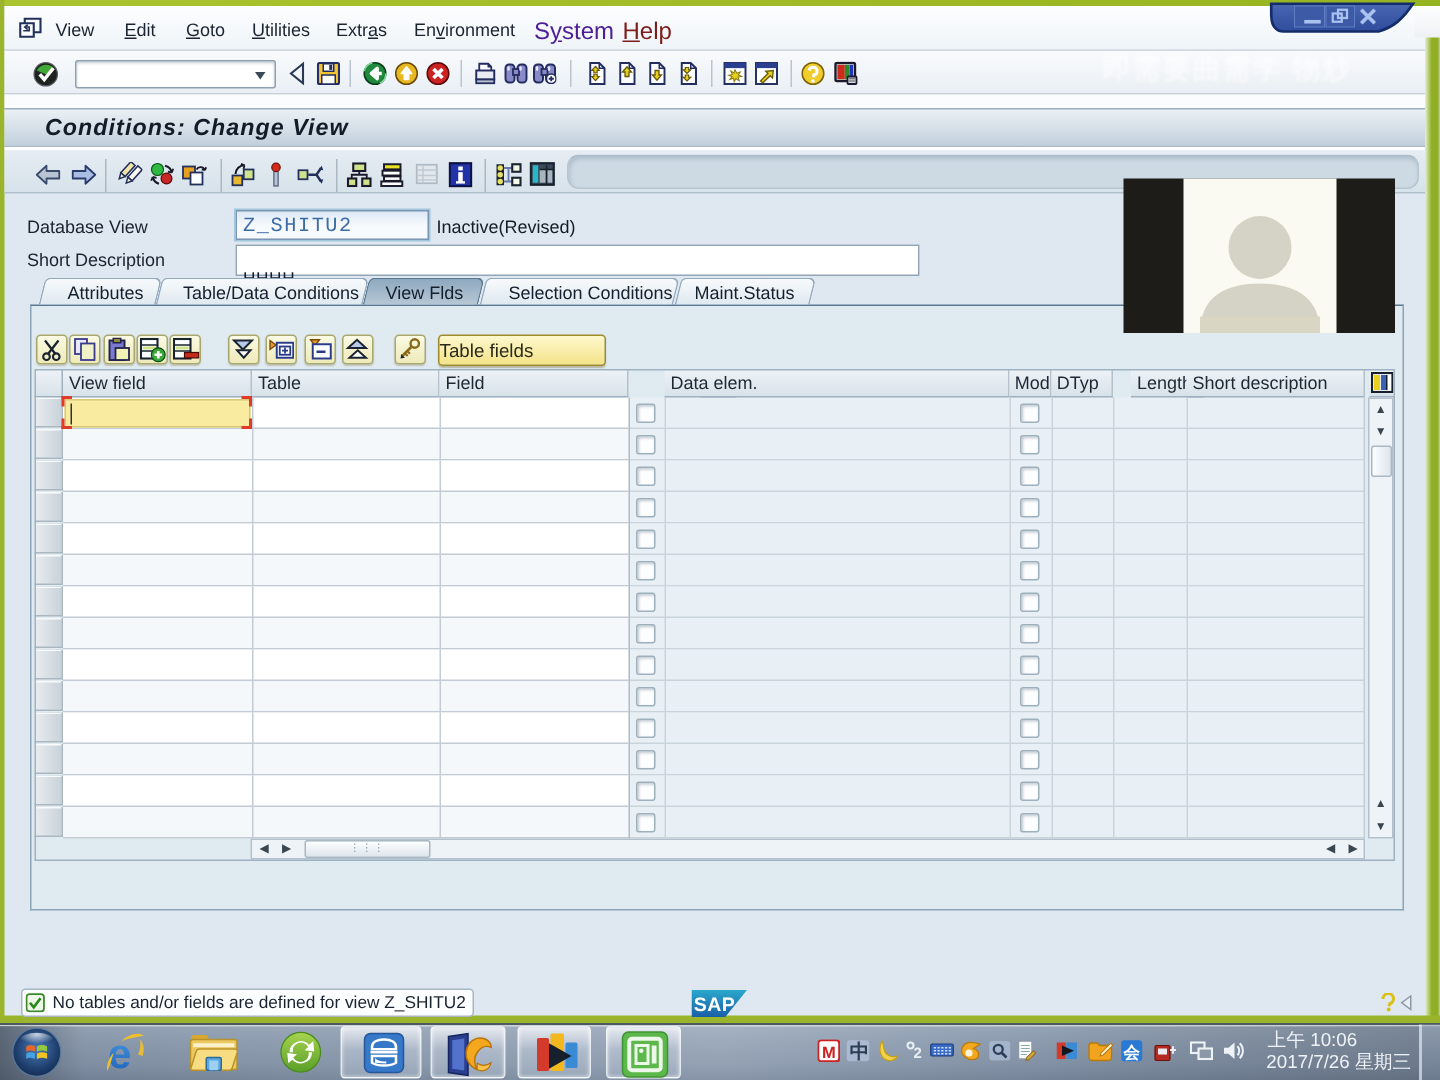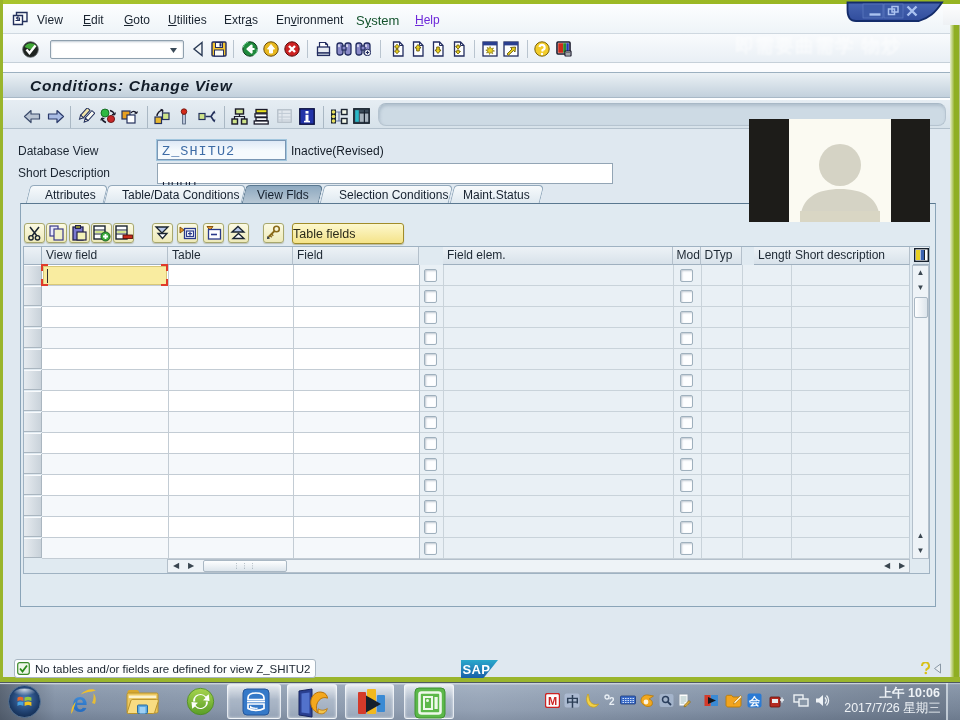--- a/index.html
+++ b/index.html
@@ -30,22 +30,22 @@
       <path d="M3.5 9.5 L7.5 9.5 L7.5 7 L5 7" fill="none" stroke="#23305c" stroke-width="1.1"></path>
       <path d="M6.5 5.5 L4.5 7 L6.5 8.8" fill="none" stroke="#23305c" stroke-width="1.1"></path>
     </svg>
   </div>
 <div style="position:absolute;left:37px;top:13px;font-size:12px;color:#1a2430;">View</div>
 <div style="position:absolute;left:83px;top:13px;font-size:12px;color:#1a2430;"><u>E</u>dit</div>
 <div style="position:absolute;left:124px;top:13px;font-size:12px;color:#1a2430;"><u>G</u>oto</div>
 <div style="position:absolute;left:168px;top:13px;font-size:12px;color:#1a2430;"><u>U</u>tilities</div>
 <div style="position:absolute;left:224px;top:13px;font-size:12px;color:#1a2430;">Extr<u>a</u>s</div>
 <div style="position:absolute;left:276px;top:13px;font-size:12px;color:#1a2430;">En<u>v</u>ironment</div>
-<div style="position:absolute;left:356px;top:13px;font-size:13px;color:#14532d;">S<u>y</u>stem</div>
-<div style="position:absolute;left:415px;top:13px;font-size:12px;color:#6d28d9;"><u>H</u>elp</div>
+<div style="position:absolute;left:356px;top:13px;font-size:16px;color:#4c1d95;">S<u>y</u>stem</div>
+<div style="position:absolute;left:415px;top:13px;font-size:16px;color:#7f1d1d;"><u>H</u>elp</div>
 <div style="position:absolute;left:3px;top:34px;width:947px;height:29px;background:linear-gradient(#f9fbfd,#e9eff5);border-bottom:1px solid #c6d0d9;"></div>
 <div style="position:absolute;left:22px;top:41px;">
     <svg width="17" height="17" viewBox="0 0 17 17">
       <circle cx="8.5" cy="8.5" r="7.8" fill="#1e2320" stroke="#5b5f63" stroke-width="0.8"></circle>
       <path d="M2.5 6 A7 7 0 0 1 14.5 5.2 L8.5 8.5 Z" fill="#42a838"></path>
       <path d="M4.5 8.5 L7.5 12 L13.5 4.5" fill="none" stroke="#fff" stroke-width="2.4"></path>
     </svg>
   </div>
 <div style="position:absolute;left:50px;top:40px;width:134px;height:19px;background:#fff;border:1px solid #8fa0ae;border-radius:2px;box-shadow:inset 0 1px 2px rgba(130,150,170,.5);">
     <div style="position:absolute;right:3px;top:3px;width:13px;height:12px;">
@@ -389,21 +389,21 @@
       <path d="M6.5 9 l1.8 1.8 M5 10.5 l1.8 1.8" stroke="#8a6a1a" stroke-width="1.4"></path>
       <path d="M2 14 l3 -0.5 l-2.5 -2.5 Z" fill="#1a2430"></path>
     </svg>
   </div>
 <div style="position:absolute;left:292px;top:223px;width:112px;height:21px;background:linear-gradient(#fdf8cd,#f4e389);border:1px solid #a08c2a;border-radius:3px;box-shadow:0 1px 1px rgba(120,110,40,.4);z-index:5;text-align:left;font-size:12.5px;color:#2a2a1a;line-height:20px;">Table fields</div>
 <div style="position:absolute;left:23px;top:246px;width:19px;height:19px;background:linear-gradient(#eef3f7,#d8e2ea);border:1px solid #9fb0bf;border-width:0 1px 1px 0;z-index:5;"></div>
 <div class="hdrcell" style="left:42px;width:126px;z-index:5;">View field</div>
 <div class="hdrcell" style="left:168px;width:125px;z-index:5;">Table</div>
 <div class="hdrcell" style="left:293px;width:126px;z-index:5;">Field</div>
 <div class="hdrcell" style="left:419px;width:24px;z-index:5;margin-left:48px;">Key</div>
-<div class="hdrcell" style="left:443px;width:229.5px;z-index:5;">Field elem.</div>
+<div class="hdrcell" style="left:443px;width:229.5px;z-index:5;">Data elem.</div>
 <div class="hdrcell" style="left:672.5px;width:28px;z-index:5;">Mod</div>
 <div class="hdrcell" style="left:700.5px;width:41.5px;z-index:5;">DTyp</div>
 <div class="hdrcell" style="left:742px;width:49px;z-index:5;margin-left:12px;">Length</div>
 <div class="hdrcell" style="left:791px;width:119px;z-index:5;">Short description</div>
 <div style="position:absolute;left:913px;top:246px;width:17px;height:19px;background:linear-gradient(#eef3f7,#d8e2ea);border-bottom:1px solid #9fb0bf;z-index:5;">
     <svg width="15" height="14" style="margin:2px auto 0;" viewBox="0 0 15 14">
       <rect x="0.7" y="0.7" width="13.6" height="12.6" fill="#fdfeff" stroke="#16202c" stroke-width="1.4"></rect>
       <rect x="2" y="2" width="4" height="10" fill="#e8d020"></rect>
       <rect x="6.6" y="2" width="3.4" height="10" fill="#3a62b0"></rect>
       <path d="M10.5 2 V12" stroke="#16202c" stroke-width="1"></path>
@@ -844,15 +844,15 @@
       <rect x="1" y="2" width="9" height="7" fill="none" stroke="#eef2f6" stroke-width="1.4"></rect>
       <rect x="6" y="6" width="9" height="7" fill="#8a98a8" stroke="#eef2f6" stroke-width="1.4"></rect>
     </svg>
   </div>
 <div class="tray" style="left:815px;z-index:26;">
     <svg width="15" height="15" viewBox="0 0 15 15">
       <path d="M1 5.5 L4 5.5 L8 2 L8 13 L4 9.5 L1 9.5 Z" fill="#eef2f6"></path>
       <path d="M10 4.5 A4.5 4.5 0 0 1 10 10.5 M11.5 2.5 A7 7 0 0 1 11.5 12.5" fill="none" stroke="#eef2f6" stroke-width="1.3"></path>
     </svg>
   </div>
-<div style="position:absolute;left:845px;top:687px;width:95px;text-align:right;font-size:12.5px;color:#eef2f6;z-index:26;line-height:13px;font-weight:bold;">上午 10:06</div>
+<div style="position:absolute;left:845px;top:687px;width:95px;text-align:left;font-size:12.5px;color:#eef2f6;z-index:26;line-height:13px;">上午 10:06</div>
 <div style="position:absolute;left:840px;top:702px;width:105px;text-align:center;font-size:12.5px;color:#eef2f6;z-index:26;line-height:13px;">2017/7/26 星期三</div>
 <div style="position:absolute;left:946px;top:683px;width:1.5px;height:37px;background:rgba(230,238,245,.7);z-index:26;"></div>
 <div style="position:absolute;left:947.5px;top:683px;width:12.5px;height:37px;background:linear-gradient(rgba(160,175,195,.5),rgba(120,135,155,.5));z-index:26;"></div>
 </body></html>

